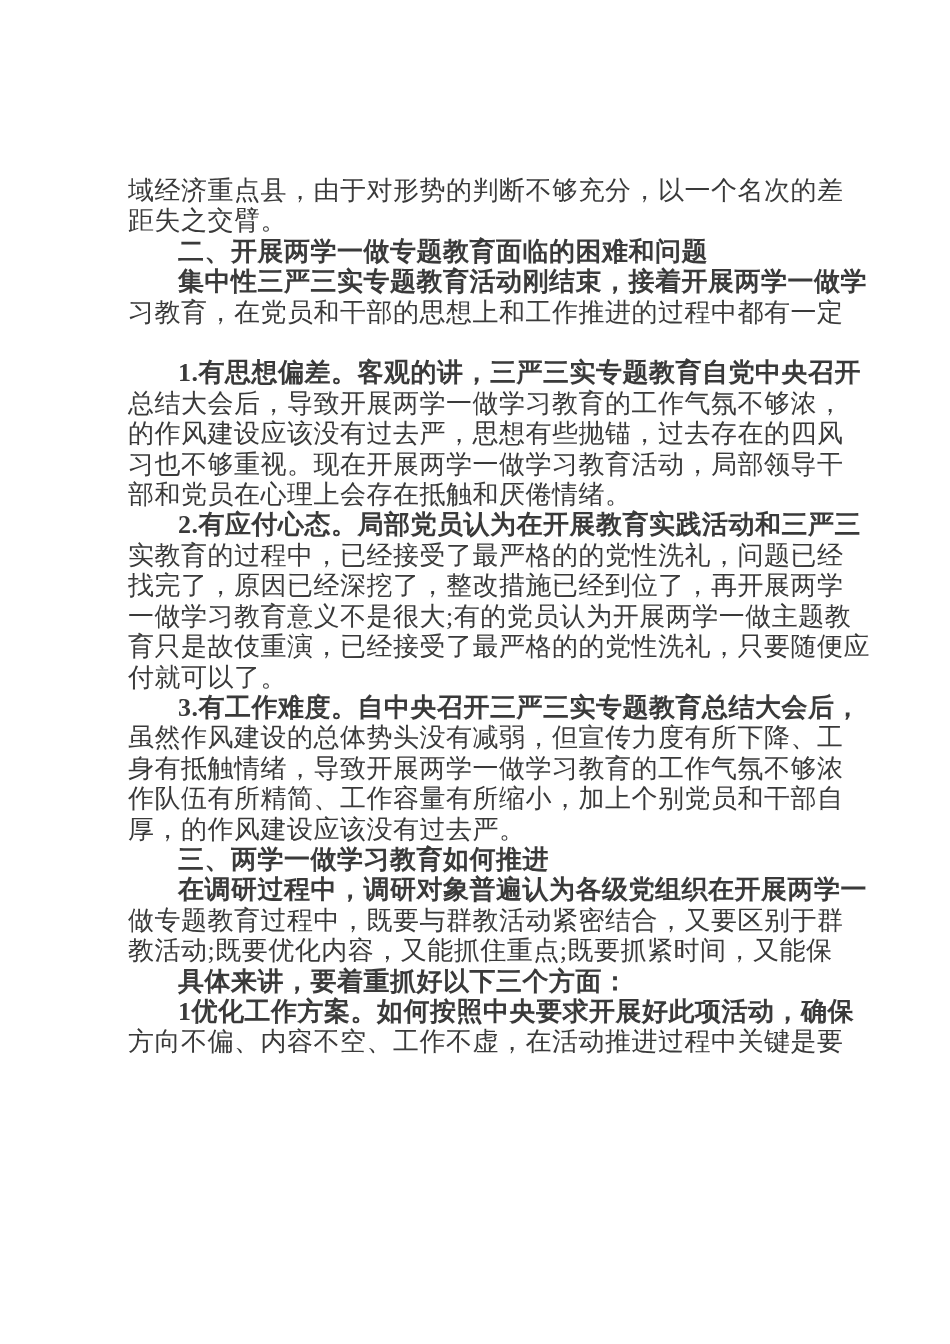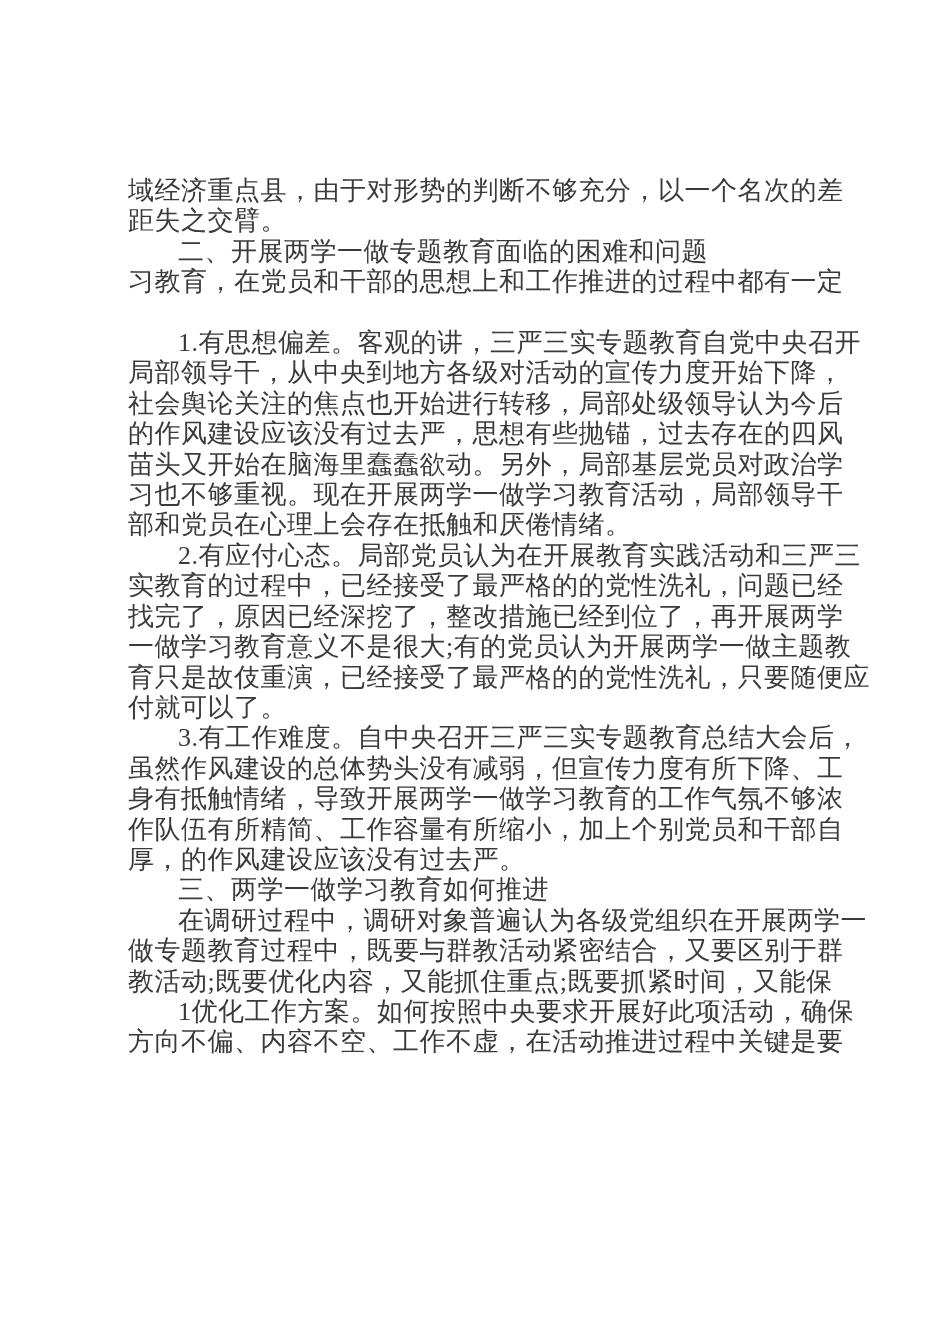--- a/index.html
+++ b/index.html
@@ -26,50 +26,51 @@
     color: #3a3a3a;
     font-weight: 400;
     text-align: left;
     white-space: nowrap;
   }
   .doc-line {
     min-height: 30.4px;
   }
   .doc-line.indent {
     padding-left: 50px;
+    font-weight: bold;
   }
 </style>
 </head>
 <body>
 
 <div class="page">
   <div class="text-block">
       <div class="doc-line">域经济重点县，由于对形势的判断不够充分，以一个名次的差</div>
       <div class="doc-line">距失之交臂。</div>
       <div class="doc-line indent">二、开展两学一做专题教育面临的困难和问题</div>
+      <div class="doc-line indent">集中性三严三实专题教育活动刚结束，接着开展两学一做学</div>
       <div class="doc-line">习教育，在党员和干部的思想上和工作推进的过程中都有一定</div>
       <div class="doc-line">&nbsp;</div>
       <div class="doc-line indent">1.有思想偏差。客观的讲，三严三实专题教育自党中央召开</div>
-      <div class="doc-line">局部领导干，从中央到地方各级对活动的宣传力度开始下降，</div>
-      <div class="doc-line">社会舆论关注的焦点也开始进行转移，局部处级领导认为今后</div>
+      <div class="doc-line">总结大会后，导致开展两学一做学习教育的工作气氛不够浓，</div>
       <div class="doc-line">的作风建设应该没有过去严，思想有些抛锚，过去存在的四风</div>
-      <div class="doc-line">苗头又开始在脑海里蠢蠢欲动。另外，局部基层党员对政治学</div>
       <div class="doc-line">习也不够重视。现在开展两学一做学习教育活动，局部领导干</div>
       <div class="doc-line">部和党员在心理上会存在抵触和厌倦情绪。</div>
       <div class="doc-line indent">2.有应付心态。局部党员认为在开展教育实践活动和三严三</div>
       <div class="doc-line">实教育的过程中，已经接受了最严格的的党性洗礼，问题已经</div>
       <div class="doc-line">找完了，原因已经深挖了，整改措施已经到位了，再开展两学</div>
       <div class="doc-line">一做学习教育意义不是很大;有的党员认为开展两学一做主题教</div>
       <div class="doc-line">育只是故伎重演，已经接受了最严格的的党性洗礼，只要随便应</div>
       <div class="doc-line">付就可以了。</div>
       <div class="doc-line indent">3.有工作难度。自中央召开三严三实专题教育总结大会后，</div>
       <div class="doc-line">虽然作风建设的总体势头没有减弱，但宣传力度有所下降、工</div>
       <div class="doc-line">身有抵触情绪，导致开展两学一做学习教育的工作气氛不够浓</div>
       <div class="doc-line">作队伍有所精简、工作容量有所缩小，加上个别党员和干部自</div>
       <div class="doc-line">厚，的作风建设应该没有过去严。</div>
       <div class="doc-line indent">三、两学一做学习教育如何推进</div>
       <div class="doc-line indent">在调研过程中，调研对象普遍认为各级党组织在开展两学一</div>
       <div class="doc-line">做专题教育过程中，既要与群教活动紧密结合，又要区别于群</div>
       <div class="doc-line">教活动;既要优化内容，又能抓住重点;既要抓紧时间，又能保</div>
+      <div class="doc-line indent">具体来讲，要着重抓好以下三个方面：</div>
       <div class="doc-line indent">1优化工作方案。如何按照中央要求开展好此项活动，确保</div>
       <div class="doc-line">方向不偏、内容不空、工作不虚，在活动推进过程中关键是要</div>
     </div>
 </div>
 
 </body></html>

